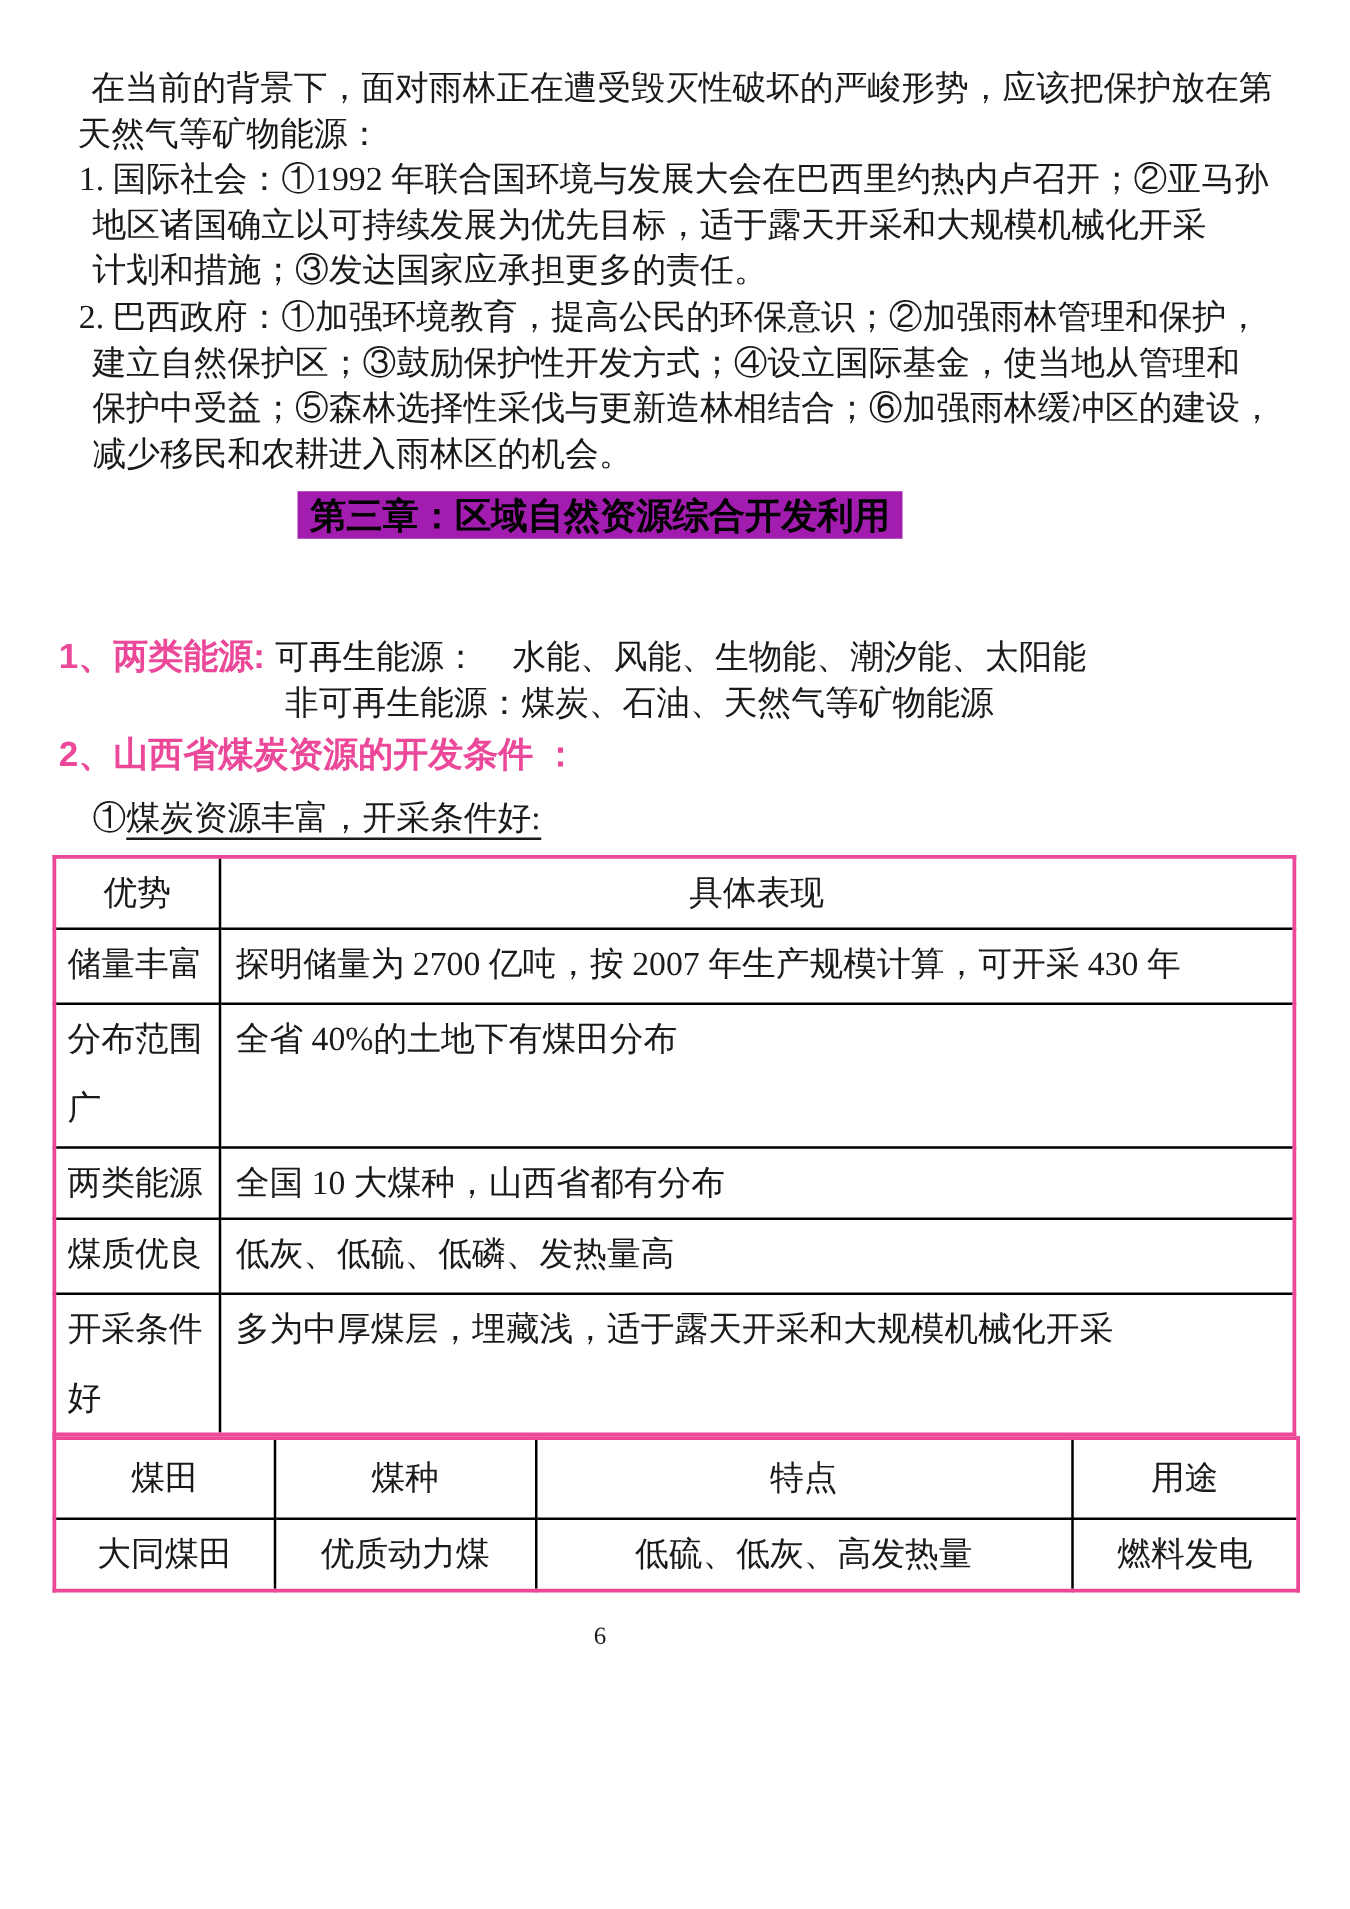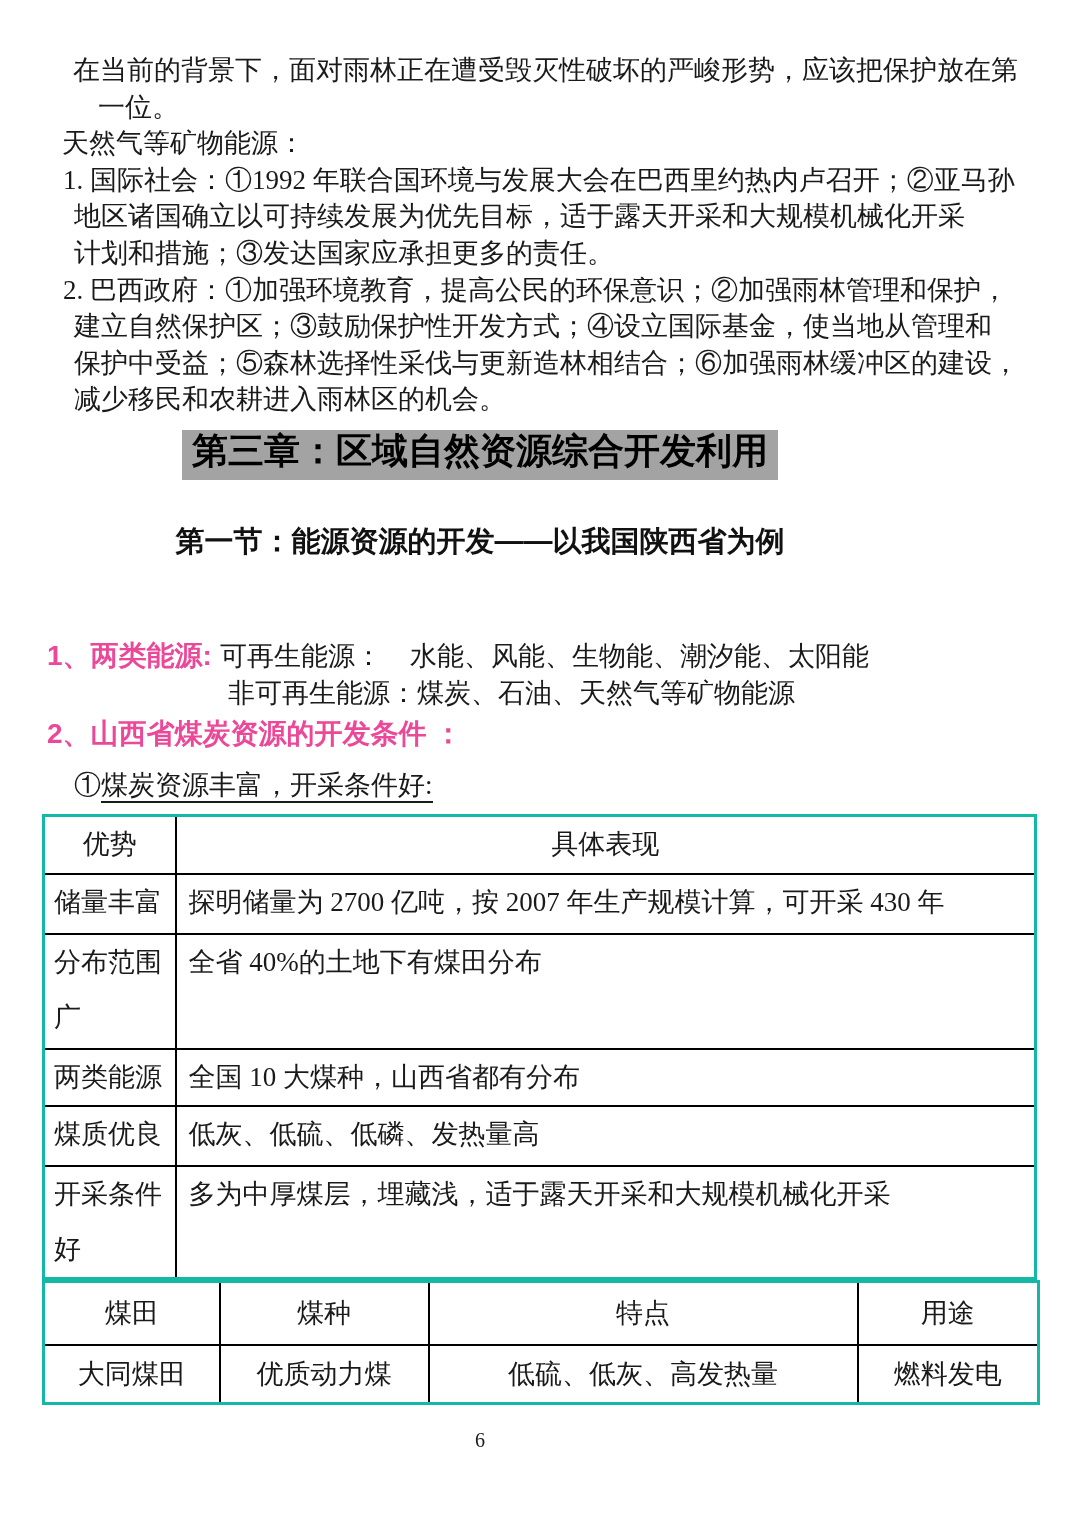--- a/index.html
+++ b/index.html
@@ -21,27 +21,27 @@
   .ml63  { margin-left: 63px; }
   .ml73  { margin-left: 73px; }
   .ml74  { margin-left: 74px; }
   .ml98  { margin-left: 98px; }
   .ml228 { margin-left: 228px; }
 
   
   .chapter-wrap { text-align: center; margin-top: 12px; }
   .chapter-badge {
     display: inline-block;
-    background: #a3a3a3;
+    background: #a21caf;
     color: #000000;
     font-family: "Liberation Sans", sans-serif;
     font-weight: bold;
-    font-size: 36px;
+    font-size: 29px;
     line-height: 35px;
-    padding: 3px 10px 12px 10px;
+    padding: 3px 10px 0 10px;
   }
 
   
   .section-title {
     text-align: center;
     margin-top: 42px;
     font-family: "Liberation Sans", sans-serif;
     font-weight: bold;
     font-size: 29px;
     color: #111111;
@@ -60,21 +60,21 @@
   .item2 { margin-top: 5px; }
   .point1 { margin-top: 14px; }
   .ul { border-bottom: 2px solid #1a1a1a; padding-bottom: 1px; }
 
   
   .tbl {
     border-collapse: collapse;
     table-layout: fixed;
     margin-left: 42px;
     width: 995px;
-    border: 3px solid #14b8a6;
+    border: 3px solid #ec4899;
   }
   .tbl th, .tbl td {
     border: 2px solid #000;
     line-height: 55px;
     vertical-align: top;
     font-size: 27px;
     font-weight: normal;
     padding: 0;
     overflow: hidden;
   }
@@ -101,36 +101,34 @@
     color: #1a1a1a;
   }
 </style>
 </head>
 <body>
 
 <div class="page">
 
   <div class="intro">
     <div class="line ml73">在当前的背景下，面对雨林正在遭受毁灭性破坏的严峻形势，应该把保护放在第</div>
-    <div class="line ml98">一位。</div>
     <div class="line ml62">天然气等矿物能源：</div>
     <div class="line ml63">1. 国际社会：①1992 年联合国环境与发展大会在巴西里约热内卢召开；②亚马孙</div>
     <div class="line ml74">地区诸国确立以可持续发展为优先目标，适于露天开采和大规模机械化开采</div>
     <div class="line ml74">计划和措施；③发达国家应承担更多的责任。</div>
     <div class="line ml63">2. 巴西政府：①加强环境教育，提高公民的环保意识；②加强雨林管理和保护，</div>
     <div class="line ml74">建立自然保护区；③鼓励保护性开发方式；④设立国际基金，使当地从管理和</div>
     <div class="line ml74">保护中受益；⑤森林选择性采伐与更新造林相结合；⑥加强雨林缓冲区的建设，</div>
     <div class="line ml74">减少移民和农耕进入雨林区的机会。</div>
   </div>
 
   <div class="chapter-wrap">
     <span class="chapter-badge">第三章：区域自然资源综合开发利用</span>
   </div>
 
-  <div class="section-title">第一节：能源资源的开发——以我国陕西省为例</div>
 
   <div class="energy">
     <div class="line ml47">
       <span class="blue">1、两类能源:</span><span class="renew-label">可再生能源：</span><span class="renew-items">水能、风能、生物能、潮汐能、太阳能</span>
     </div>
     <div class="line ml228">非可再生能源：煤炭、石油、天然气等矿物能源</div>
     <div class="line ml47 item2">
       <span class="blue">2、山西省煤炭资源的开发条件 ：</span>
     </div>
     <div class="line ml74 point1">

